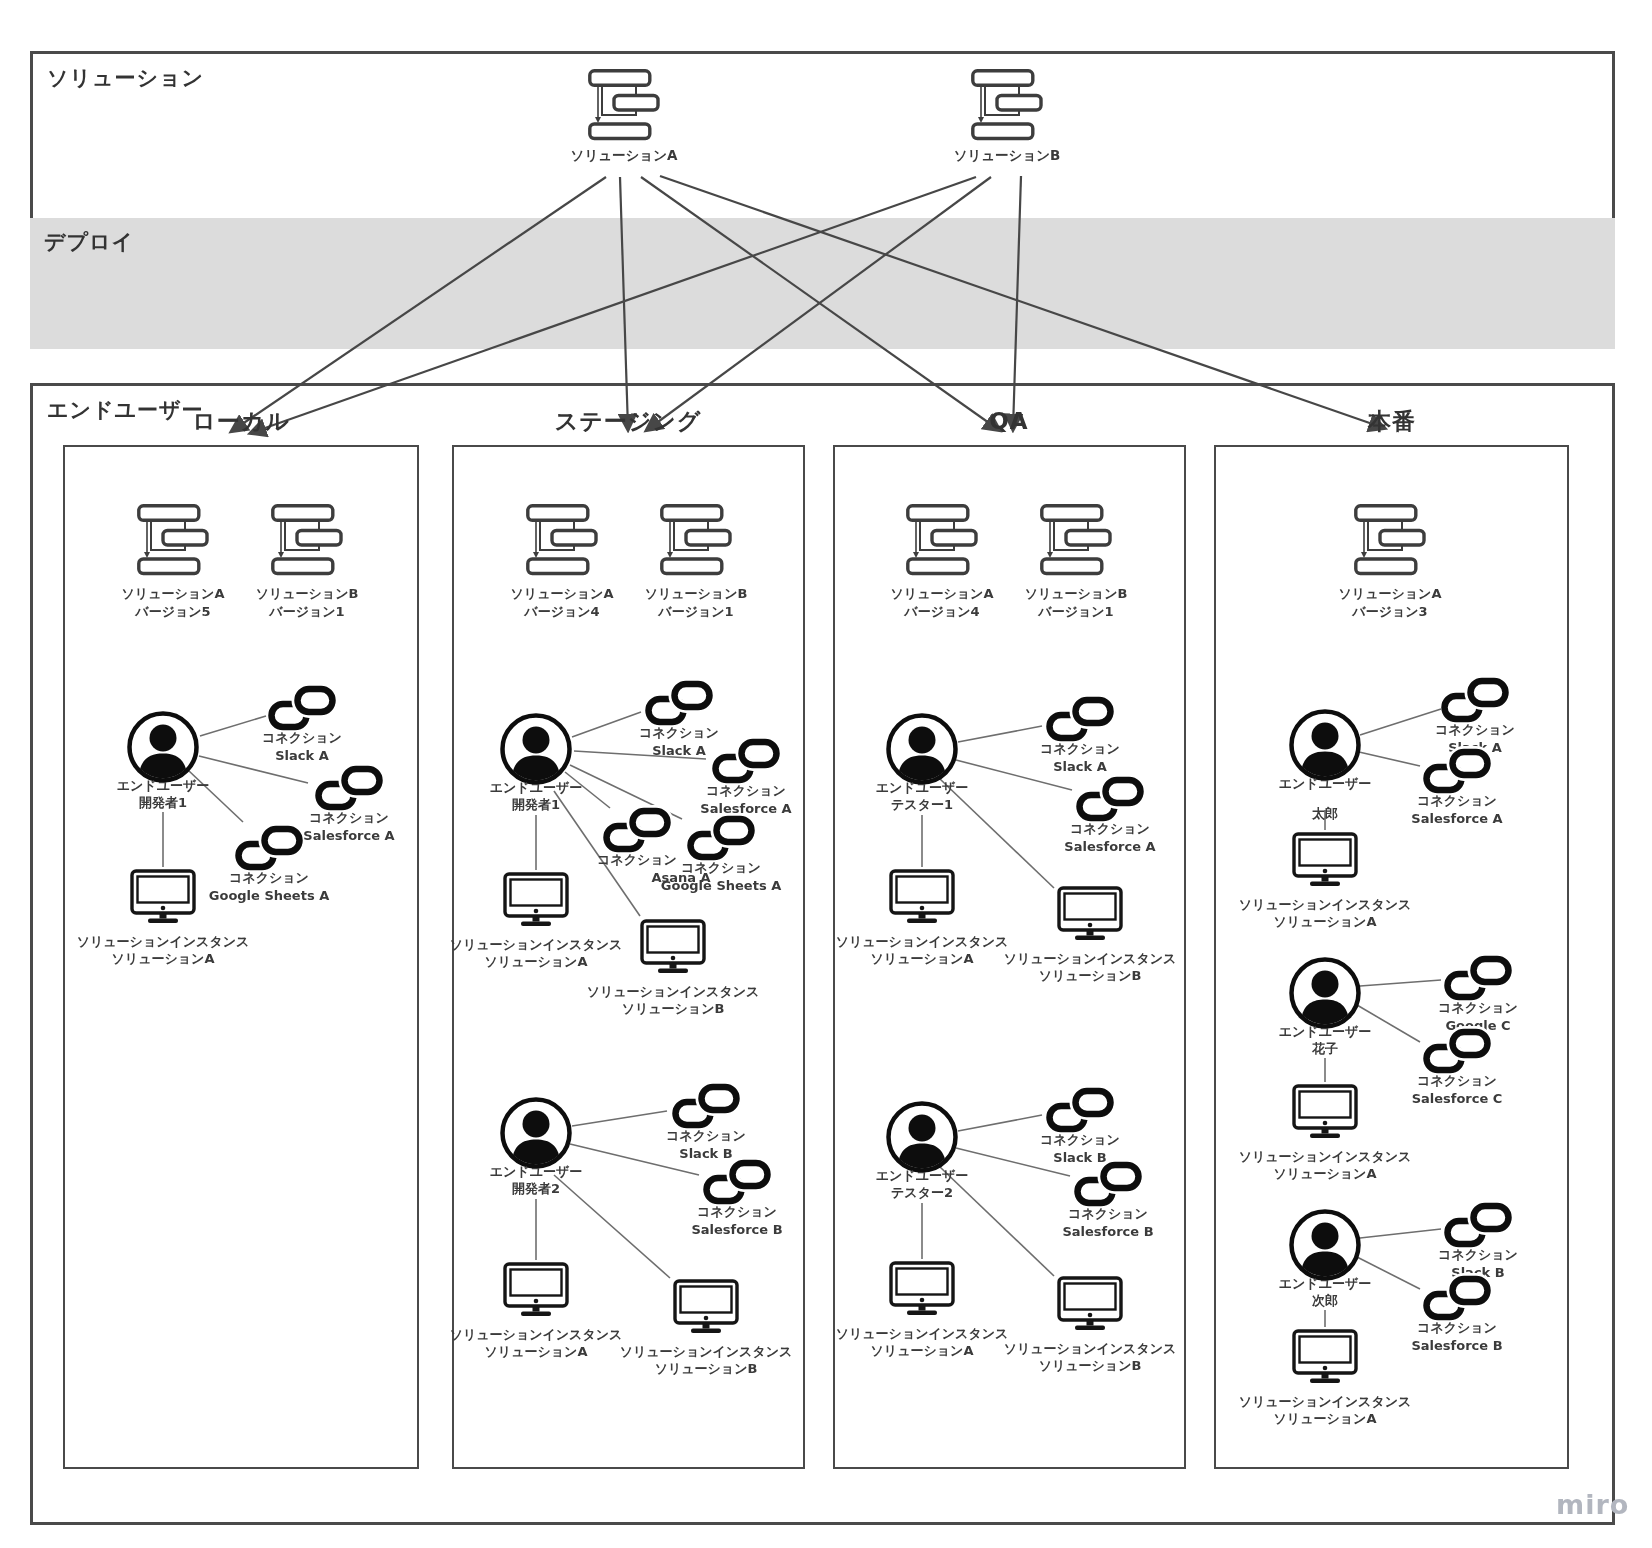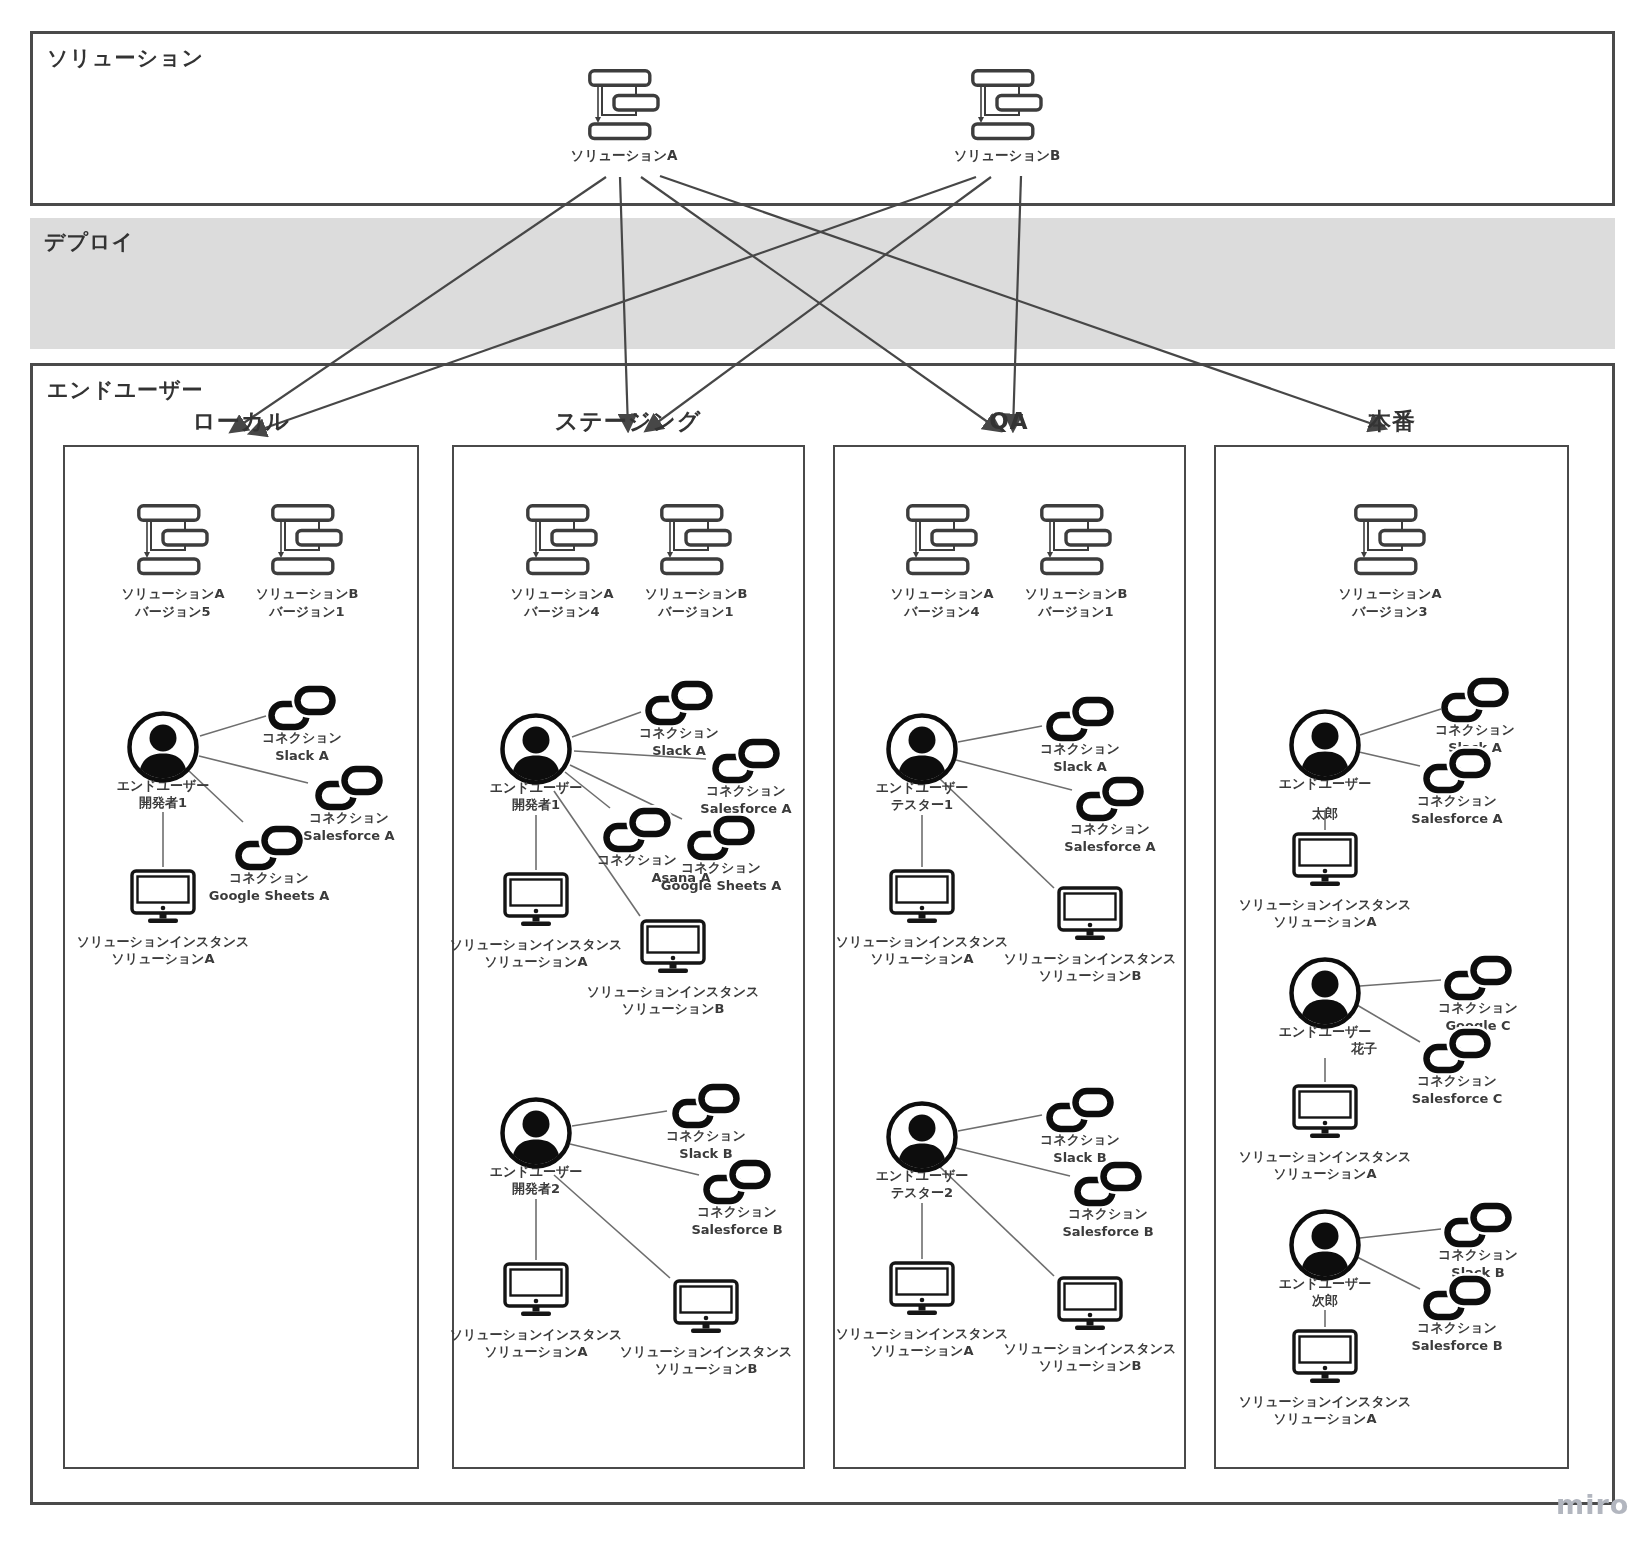--- a/index.html
+++ b/index.html
@@ -1,18 +1,18 @@
 <!DOCTYPE html>
 <html><head>
 <meta charset="utf-8">
 <style>
   html,body{margin:0;padding:0;background:#fff;}
   .canvas{position:relative;width:1652px;height:1548px;background:#fff;
           font-family:"DejaVu Sans","Liberation Sans",sans-serif;overflow:hidden;}
-  .frame{position:absolute;border:3px solid #4a4a4a;background:#fff;box-sizing:border-box;}
+  .frame{position:absolute;border:3px solid #4a4a4a;background:#fff;box-sizing:border-box;margin-top:20px;}
   .solutions-frame{left:30px;top:31px;width:1585px;height:175px;}
   .deploy-band{position:absolute;left:30px;top:218px;width:1585px;height:131px;background:#dcdcdc;}
   .env-frame{left:30px;top:363px;width:1585px;height:1142px;}
   .section-title{position:absolute;left:14px;top:10px;font-size:21px;font-weight:bold;color:#333;letter-spacing:1px;}
   #lines{position:absolute;left:0;top:0;z-index:5;pointer-events:none;}
   #nodes{position:absolute;left:0;top:0;width:100%;height:100%;z-index:6;}
   .colbox{position:absolute;border:2.5px solid #4a4a4a;background:transparent;box-sizing:border-box;}
   #nodes svg.icon{position:absolute;}
   .lbl{position:absolute;transform:translate(-50%,-50%);font-size:13px;font-weight:bold;
        color:#3b3b3b;white-space:nowrap;text-align:center;}
@@ -276,21 +276,21 @@
       <div class="lbl" style="left: 1390px; top: 612px;">バージョン3</div>
       <svg class="icon" width="76" height="76" style="left: 1287px; top: 707px;">
         <use href="#sym-person"></use>
       </svg>
       <div class="lbl" style="left: 1325px; top: 784px;">エンドユーザー</div>
       <div class="lbl" style="left: 1325px; top: 801px; margin-top: 13px;">太郎</div>
       <svg class="icon" width="76" height="76" style="left: 1287px; top: 955px;">
         <use href="#sym-person"></use>
       </svg>
       <div class="lbl" style="left: 1325px; top: 1032px;">エンドユーザー</div>
-      <div class="lbl" style="left: 1364px; top: 1049px;">花子</div>
+      <div class="lbl" style="left: 1325px; top: 1049px;">花子</div>
       <svg class="icon" width="76" height="76" style="left: 1287px; top: 1207px;">
         <use href="#sym-person"></use>
       </svg>
       <div class="lbl" style="left: 1325px; top: 1284px;">エンドユーザー</div>
       <div class="lbl" style="left: 1325px; top: 1301px;">次郎</div>
       <svg class="icon" width="70" height="50" style="left: 1440px; top: 675px;">
         <use href="#sym-link"></use>
       </svg>
       <div class="lbl" style="left: 1475px; top: 730px;">コネクション</div>
       <div class="lbl" style="left: 1475px; top: 747px;">Slack A</div>

